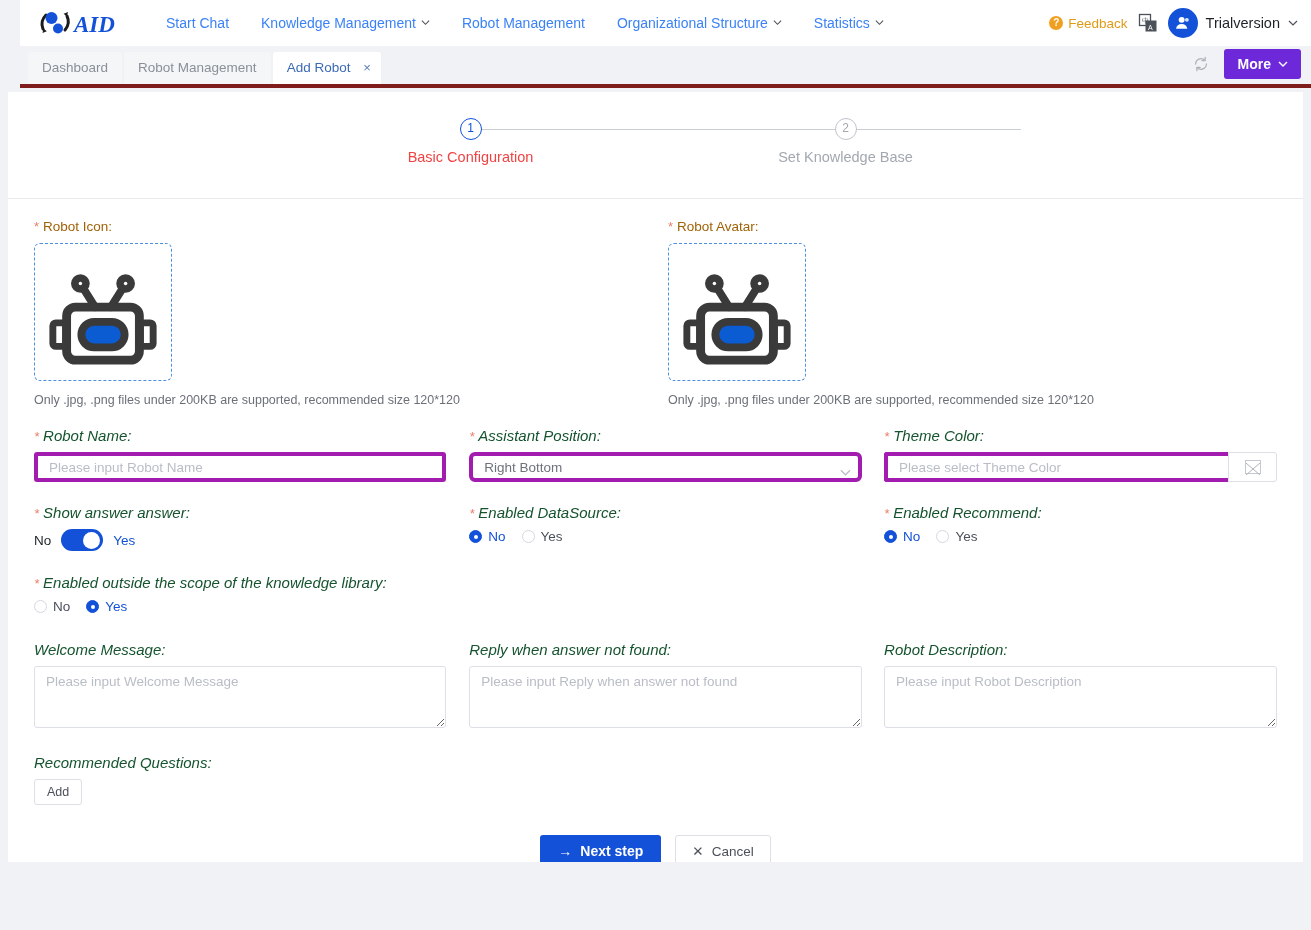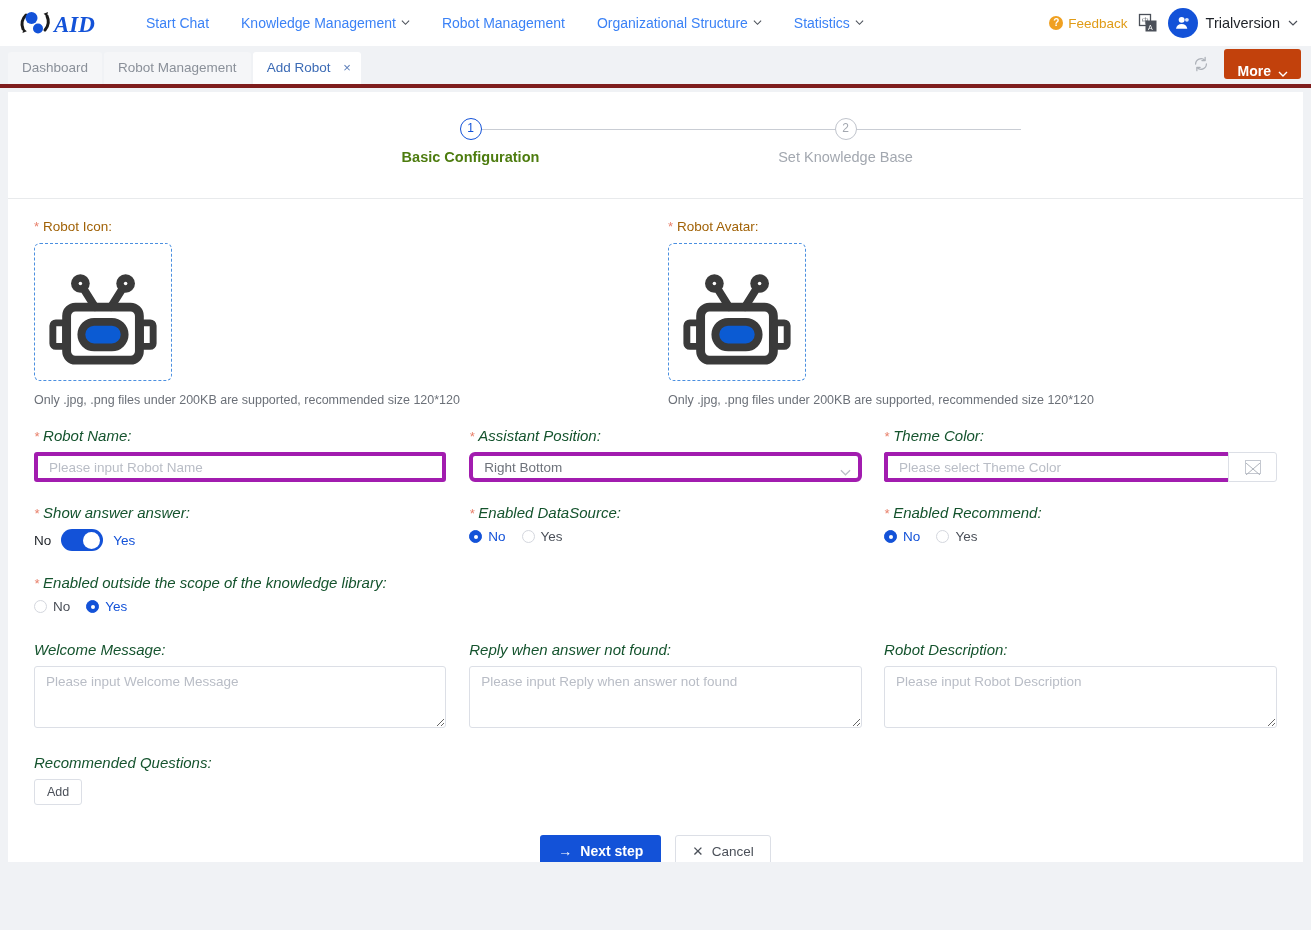--- a/index.html
+++ b/index.html
@@ -3,21 +3,21 @@
 <meta charset="utf-8">
 <style>
   * { box-sizing: border-box; }
   html, body {
     margin: 0; padding: 0;
     width: 1311px; height: 930px;
     background: #f0f2f5;
     font-family: "Liberation Sans", sans-serif;
     -webkit-font-smoothing: antialiased;
   }
-  .app { width: 1311px; height: 870px; position: relative; overflow: hidden; background:#f0f2f5; }
+  .app { width: 1311px; height: 870px; position: relative; overflow: hidden; background:#f0f2f5;padding-left:20px; }
 
   
   .topbar {
     height: 46px; background: #ffffff; display: flex; align-items: center;
     padding: 0 14px 0 16px; position: relative;
   }
   .logo { display: flex; align-items: center; width: 92px; height: 34px; flex: 0 0 auto; }
   .nav { display: flex; align-items: center; margin-left: 22px; }
   .nav-item {
     display: flex; align-items: center; gap: 5px;
@@ -48,44 +48,44 @@
   .tab {
     height: 32px; line-height: 31px; padding: 0 14px; font-size: 13.5px;
     color: #8a9099; background: #f5f6f8; border-radius: 3px 3px 0 0;
     margin-right: 2px; cursor: pointer; white-space: nowrap; user-select: none;
   }
   .tab.active { background: #ffffff; color: #3c6bb5; padding-right: 10px; }
   .tab .close { margin-left: 9px; font-size: 13px; color: #5a7cb8; cursor: pointer; }
   .tabbar-right { margin-left: auto; display: flex; align-items: center; gap: 14px; padding: 0 10px 5px 0; }
   .refresh-btn { width: 18px; height: 18px; cursor: pointer; opacity: .65; }
   .more-btn {
-    background: #c2410c; color: #fff; font-size: 14px; font-weight: bold;
+    background: #6d28d9; color: #fff; font-size: 14px; font-weight: bold;
     height: 30px; padding: 0 14px; border-radius: 3px; display: flex;
-    align-items: flex-end; gap: 7px; cursor: pointer; border: none;
+    align-items: center; gap: 7px; cursor: pointer; border: none;
     font-family: "Liberation Sans", sans-serif;
   }
 
   
   .content {
     position: absolute; left: 8px; right: 8px; top: 92px; bottom: 8px;
     background: #ffffff; overflow: hidden;
   }
   .steps {
     padding-top: 26px; display: flex; justify-content: center; position: relative;
     border-bottom: 1px solid #e8eaec; padding-bottom: 18px;
   }
   .steps-inner { position: relative; width: 900px; height: 62px; }
   .step { position: absolute; top: 0; text-align: center; }
   .step-circle {
     width: 22px; height: 22px; border-radius: 50%; border: 1.5px solid #1352d8;
     color: #1352d8; font-size: 12px; line-height: 19px; text-align: center;
     background: #fff; margin: 0 auto; position: relative; z-index: 2;
   }
   .step.inactive .step-circle { border-color: #c0c4cc; color: #a3a8b0; }
-  .step-label { margin-top: 9px; font-size: 14.5px; font-weight: bold; color: #4d7c0f; white-space: nowrap; }
+  .step-label { margin-top: 9px; font-size: 14.5px; font-weight: normal; color: #ef4444; white-space: nowrap; }
   .step.inactive .step-label { color: #a3a8b0; font-weight: normal; }
   .step-line { position: absolute; height: 1px; background: #c9cdd4; top: 11px; z-index: 1; }
 
   .form { padding: 20px 26px 0 26px; position: relative; }
 
   .label {
     font-size: 13.5px; color: #a16207; margin-bottom: 9px; display: block;
   }
   .req::before { content: "*"; color: #e8806b; margin-right: 4px; font-size: 13px; }
 

